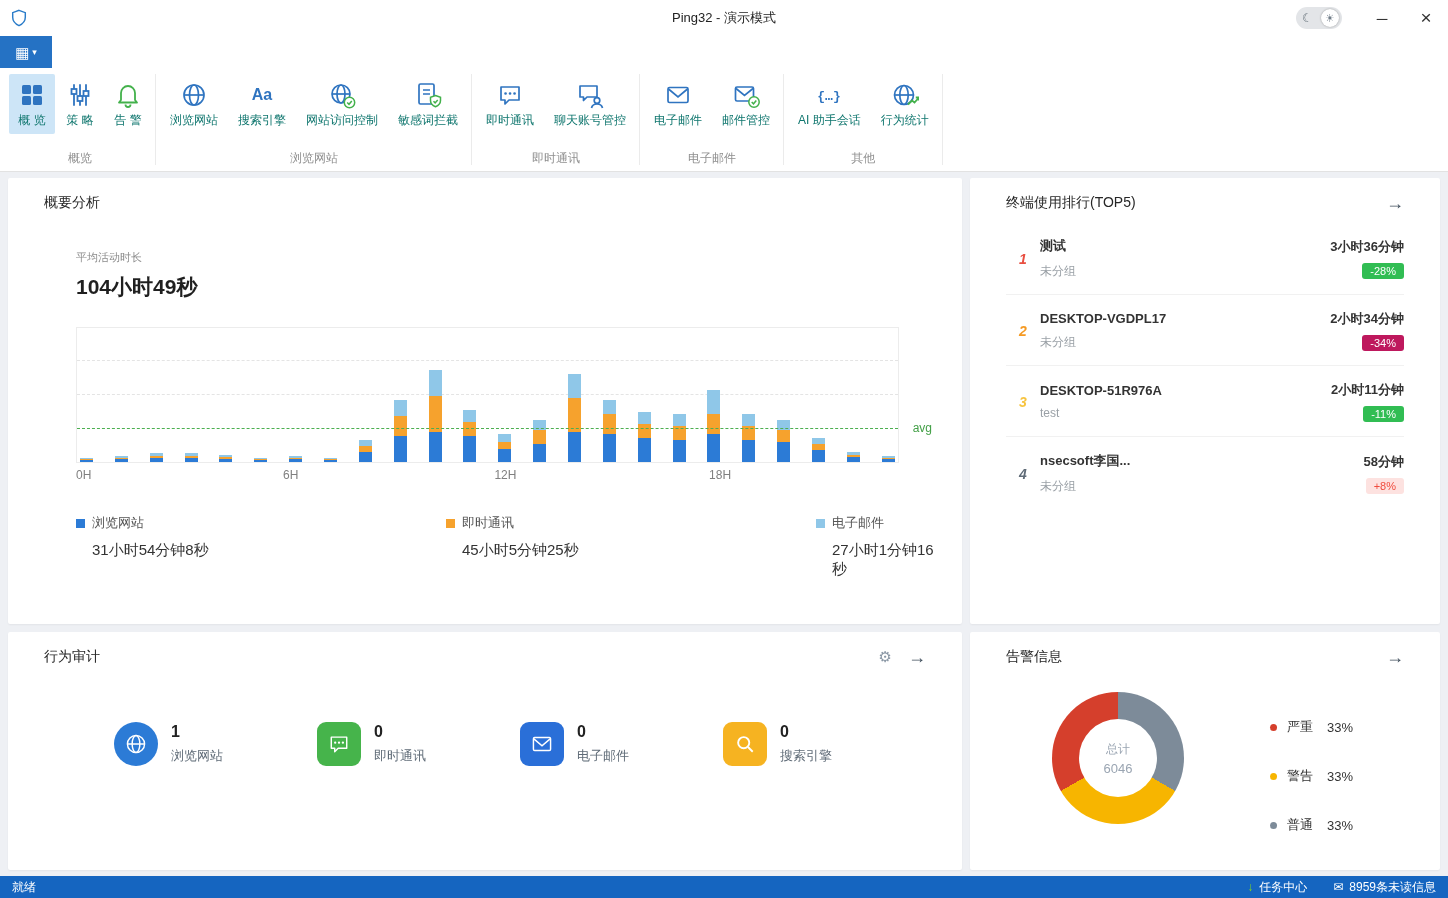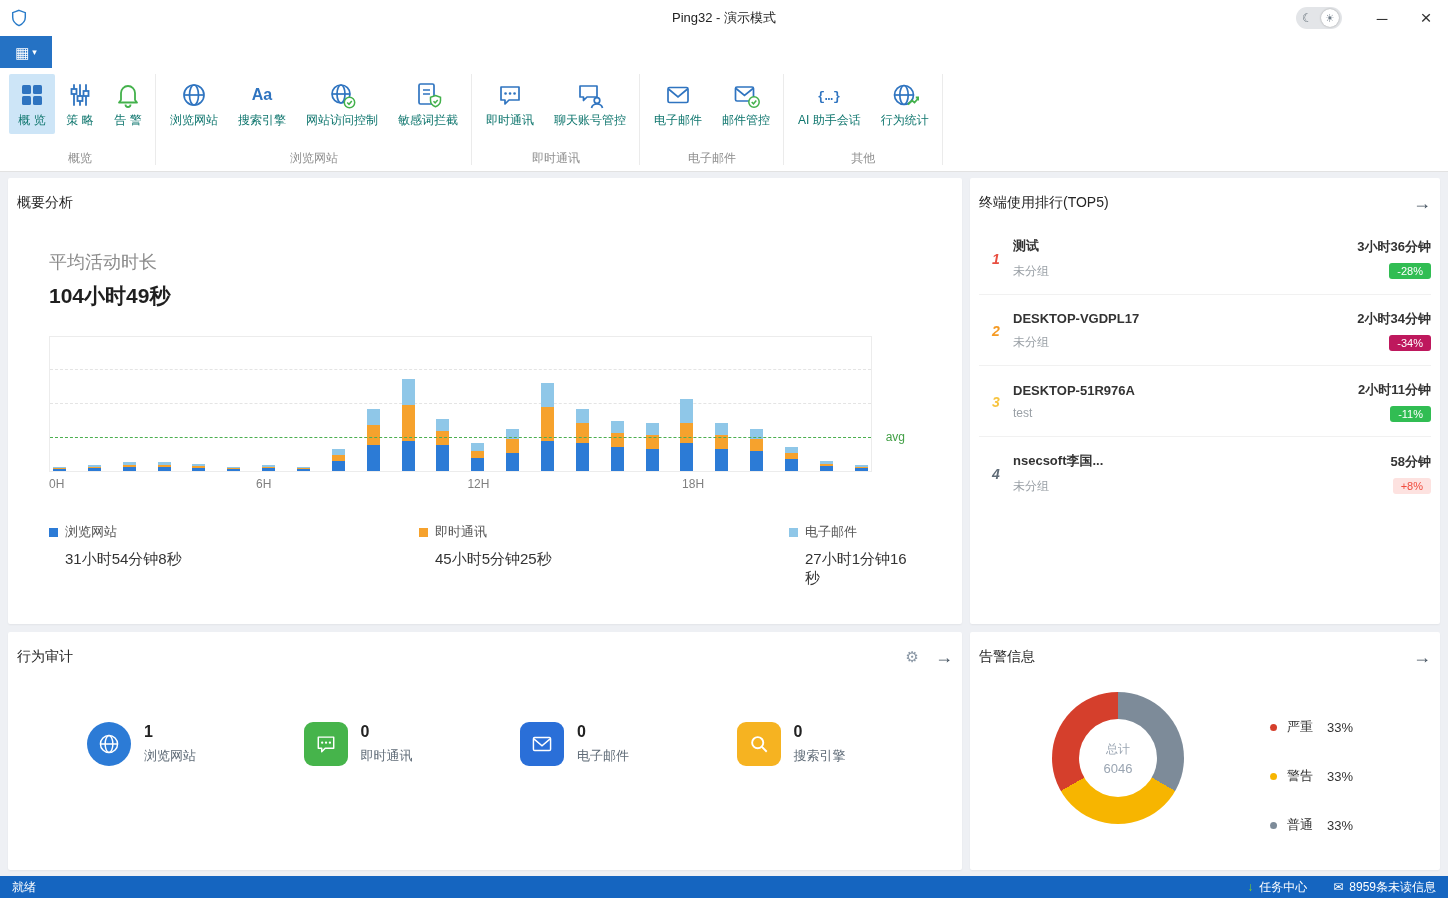--- a/index.html
+++ b/index.html
@@ -34,29 +34,29 @@
   .rgroup::after { content:''; position:absolute; right:0; top:6px; bottom:6px; width:1px; background:#ebebeb; }
   .ritems { flex:1; display:flex; align-items:flex-start; padding-top:6px; }
   .ritem { display:flex; flex-direction:column; align-items:center; padding:7px 9px 5px; margin:0 1px; border-radius:2px; cursor:pointer; }
   .ritem.selected { background:#cde5f7; }
   .ritem .icn { width:28px; height:28px; display:block; }
   .ritem .icn svg { width:100%; height:100%; display:block; }
   .ritem .lbl { margin-top:3px; font-size:12px; color:#0f766e; white-space:nowrap; }
   .rgname { height:24px; text-align:center; color:#8f8f8f; font-size:12px; line-height:22px; }
   
   .content { height:704px; padding:6px 8px; display:grid; grid-template-columns:954px 470px; grid-template-rows:446px 238px; gap:8px; background:#eef0f4; }
-  .panel { background:#fff; border-radius:2px; box-shadow:0 1px 2px rgba(0,0,0,.05); padding:16px 9px; position:relative; overflow:hidden; }
+  .panel { background:#fff; border-radius:2px; box-shadow:0 1px 2px rgba(0,0,0,.05); padding:16px 36px; position:relative; overflow:hidden; }
   .ptitle { font-size:14px; color:#262626; }
   .phead { display:flex; align-items:center; justify-content:space-between; }
   .phead .hicons { display:flex; align-items:center; gap:16px; }
   .gearbtn { font-size:15px; color:#8a97a5; cursor:pointer; }
   .arrowbtn { font-size:18px; color:#42505e; cursor:pointer; line-height:1; }
   
   .metric { margin:38px 0 0 32px; }
-  .metric .mlabel { color:#8c8c8c; font-size:18px; }
+  .metric .mlabel { color:#8c8c8c; font-size:11px; }
   .metric .mvalue { margin-top:8px; font-size:21px; font-weight:700; color:#1f1f1f; }
   .chartwrap { margin:26px 0 0 32px; width:823px; position:relative; }
   .chartbox { height:136px; border:1px solid #ececec; position:relative; display:flex; align-items:flex-end; justify-content:space-between; padding:0 3px; overflow:visible; }
   .gl { position:absolute; left:0; right:0; border-top:1px dashed #e4e4e4; }
   .avgline { position:absolute; left:0; right:0; border-top:1px dashed #4caf50; z-index:2; }
   .avgline .avglbl { position:absolute; right:-34px; top:-8px; color:#43a047; font-size:12px; }
   .bar { width:13px; display:flex; flex-direction:column; justify-content:flex-end; z-index:1; }
   .seg { width:100%; }
   .ticks { position:relative; height:16px; margin-top:5px; font-size:12px; color:#808080; }
   .ticks span { position:absolute; top:0; }

